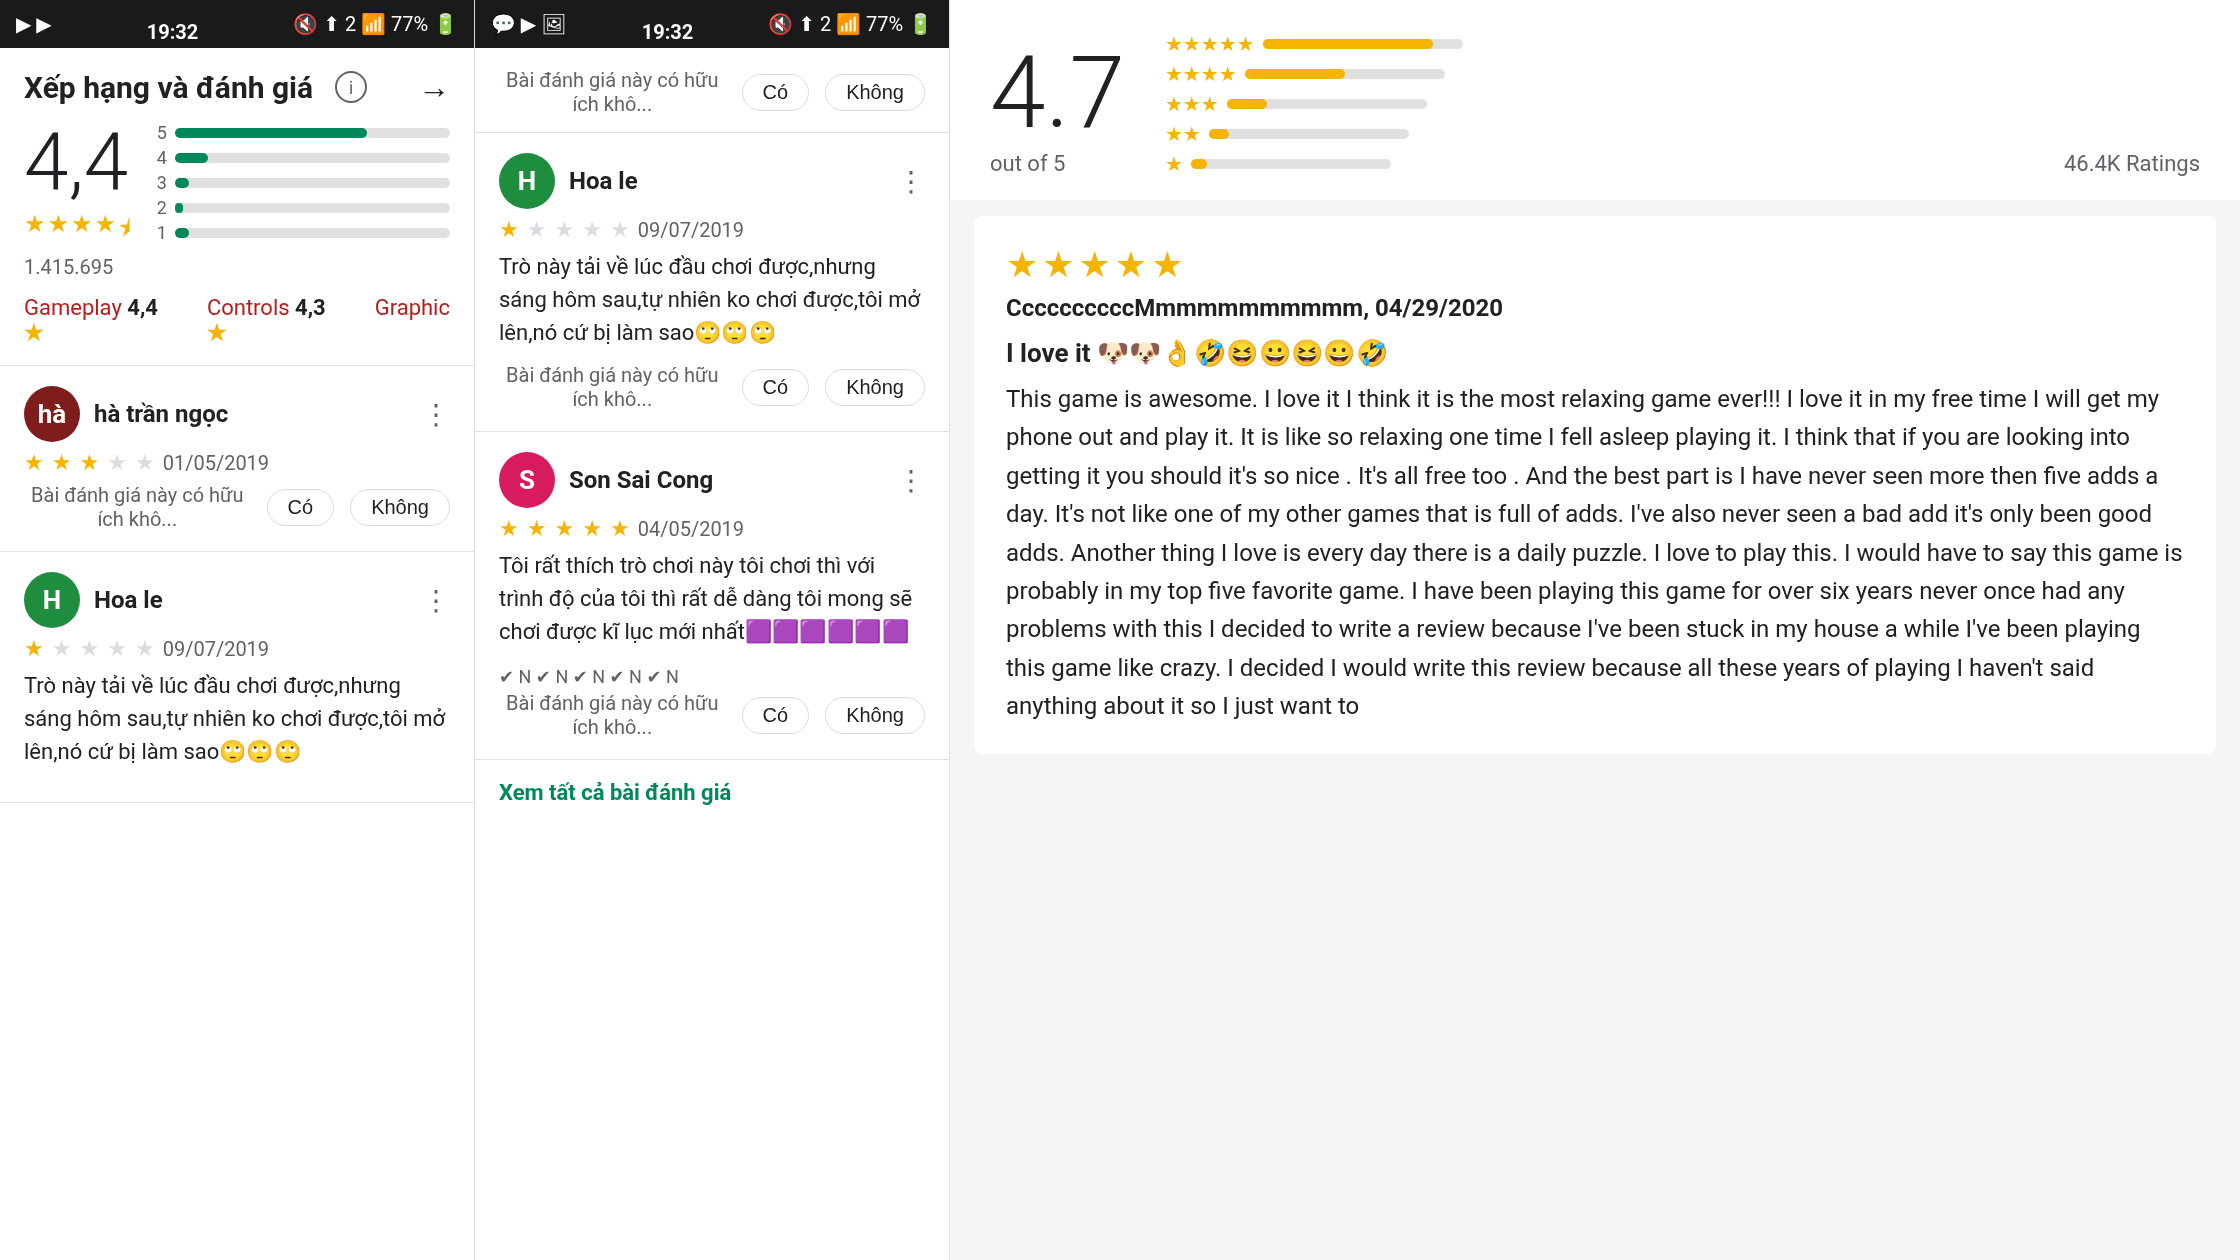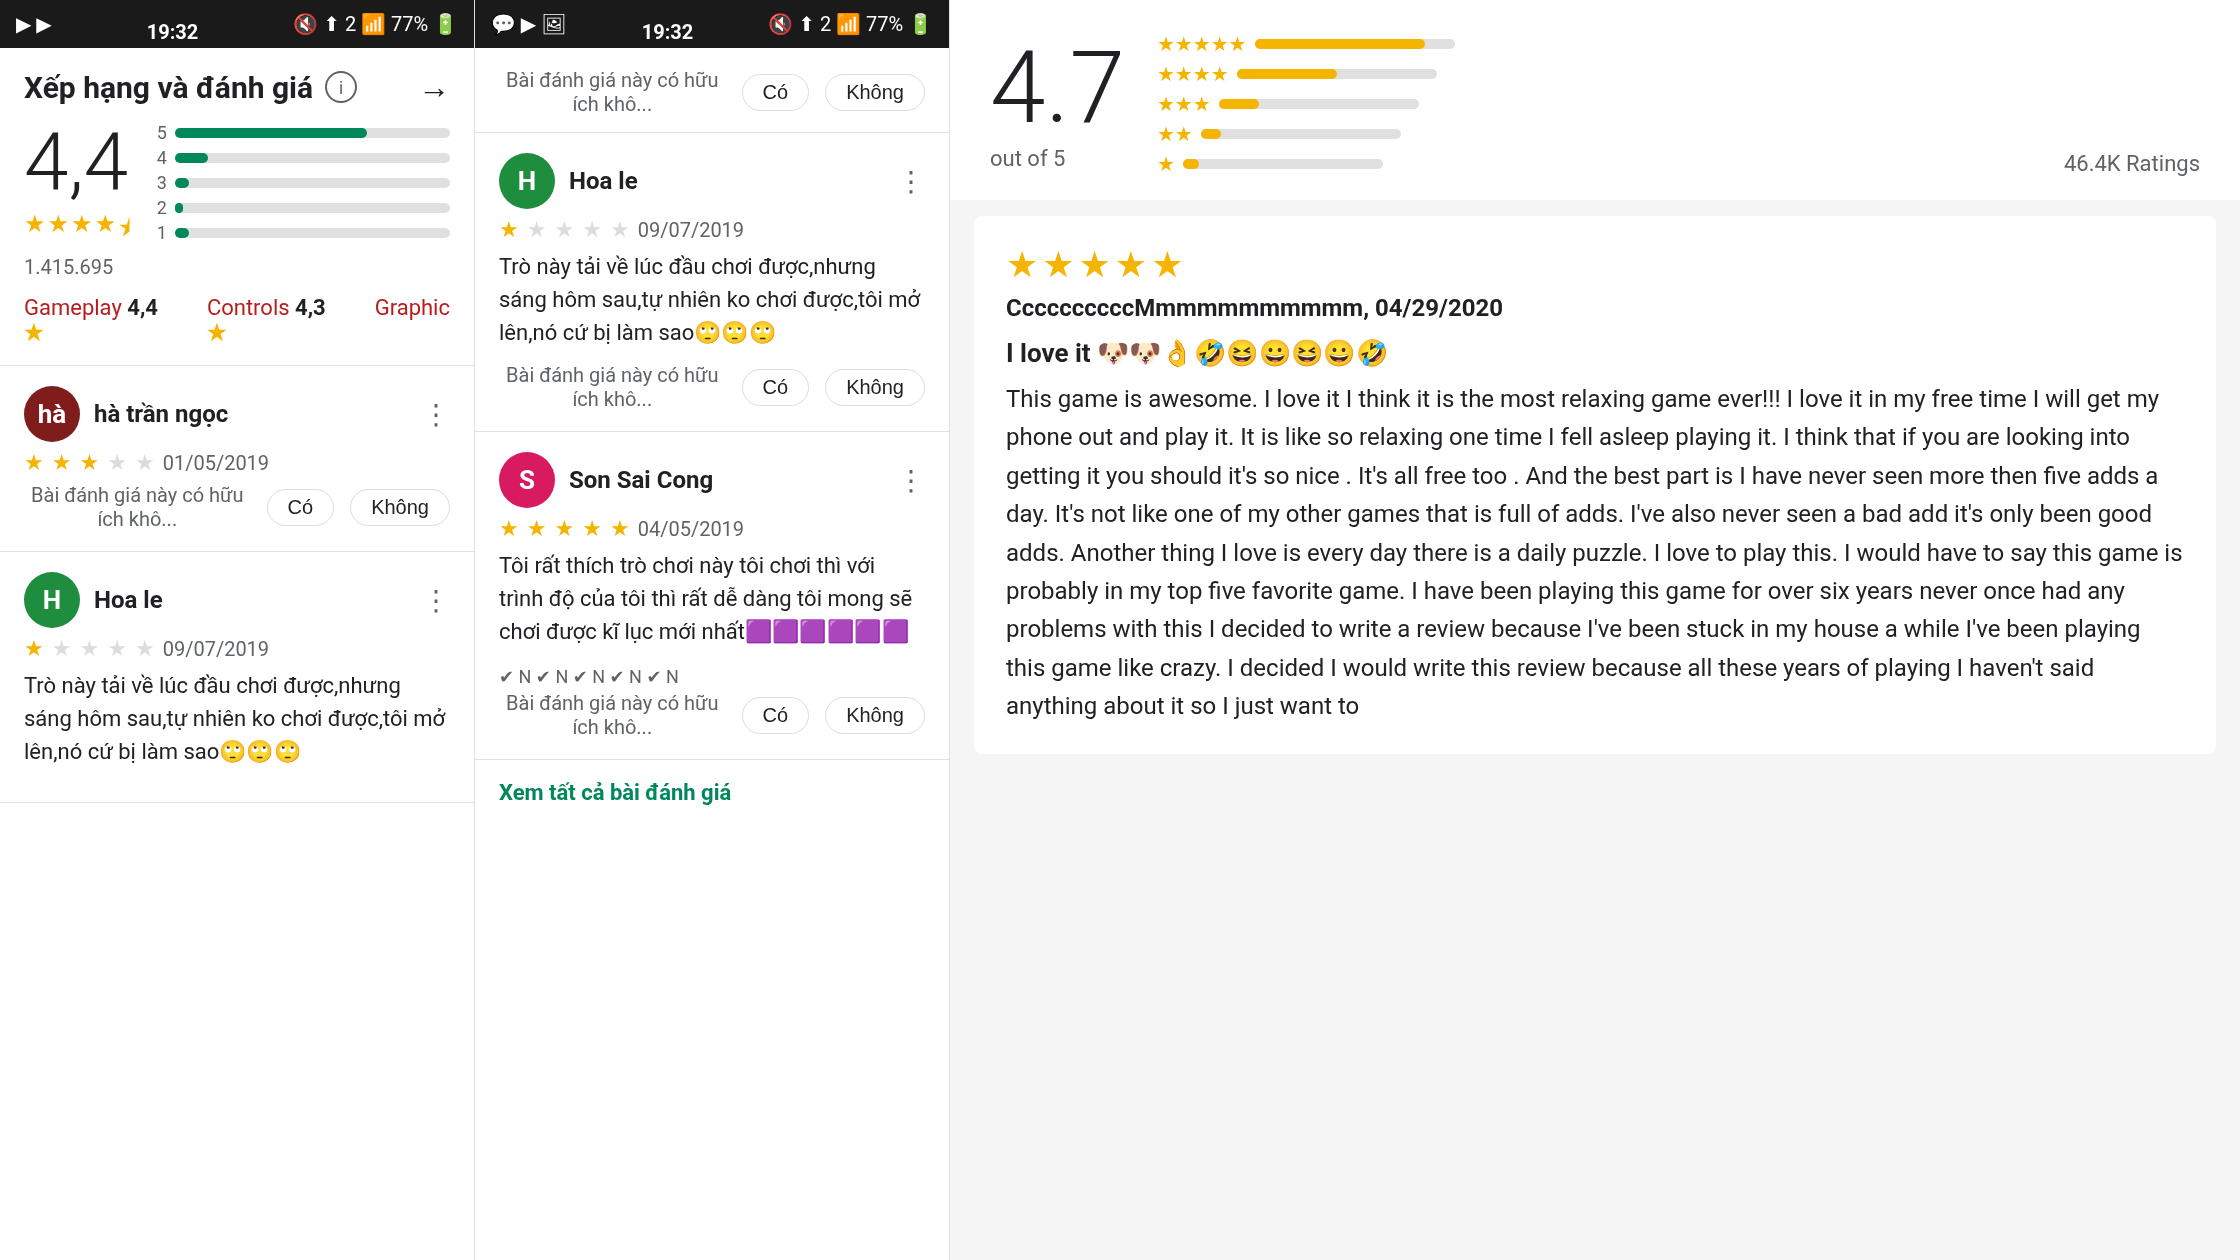--- a/index.html
+++ b/index.html
@@ -255,22 +255,22 @@
     
     .right-panel-content {
       background: #f5f5f5;
       padding: 0;
       height: 100%;
     }
     .right-top {
       background: #fff;
       padding: 32px 40px 24px;
       display: flex;
-      align-items: center;
-      gap: 32px;
+      align-items: flex-end;
+      gap: 40px;
     }
     .big-score-right {
       font-size: 100px;
       font-weight: 300;
       color: #202124;
       line-height: 1;
     }
     .right-stars-section {
       flex: 1;
     }
@@ -346,21 +346,21 @@
 
 <div class="panel panel-left">
 
   <div class="status-bar">
     <div class="status-bar-icons">▶ ▶</div>
     <div class="status-time">19:32</div>
     <div class="status-bar-icons">🔇 ⬆ 2 📶 77% 🔋</div>
   </div>
 
   <div class="section-header">
-    <div style="display:flex;align-items:center;">
+    <div style="display:flex;align-items:center;gap:10px;">
       <span class="section-title">Xếp hạng và đánh giá</span>
       <div class="info-icon">ℹ</div>
     </div>
     <span class="arrow-icon">→</span>
   </div>
 
   <div class="rating-summary">
     <div>
       <div class="big-rating">4,4</div>
       <div class="star-display">

